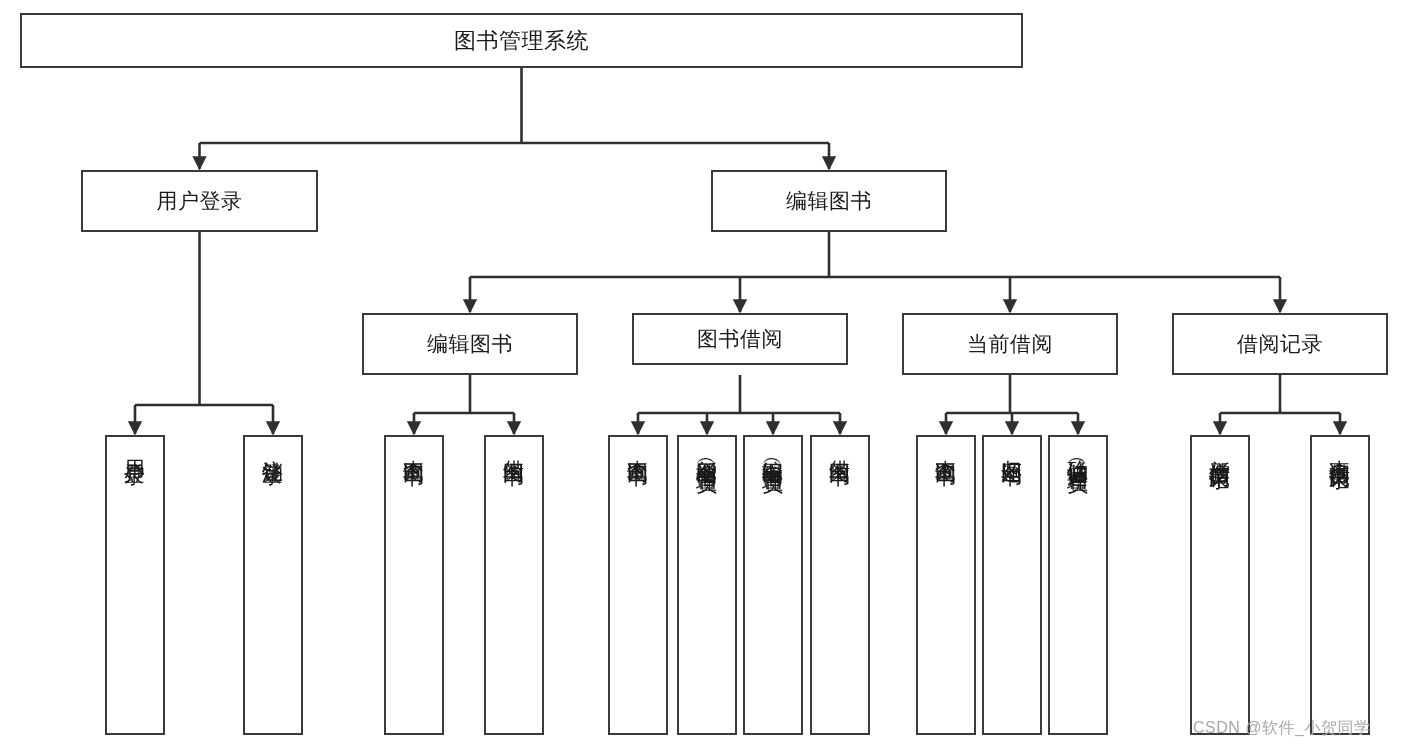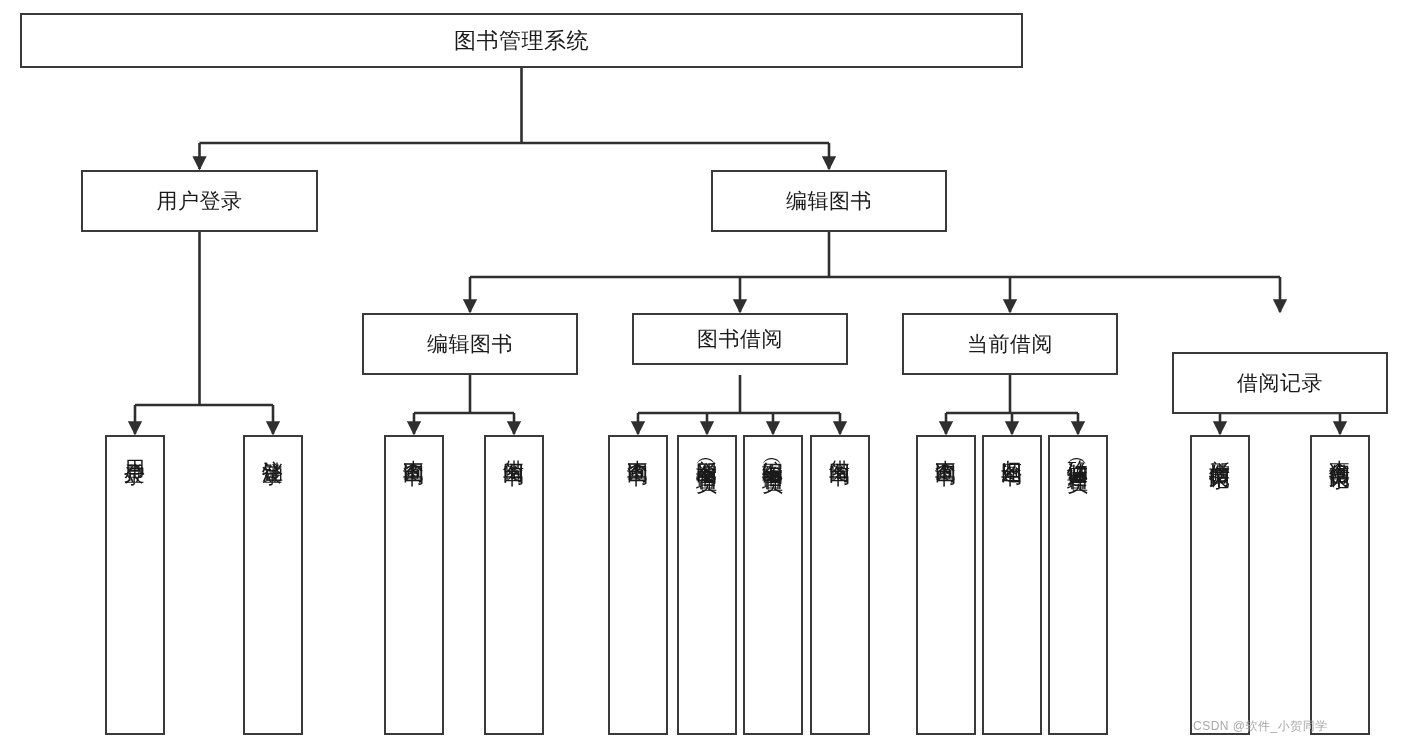--- a/index.html
+++ b/index.html
@@ -53,21 +53,21 @@
   .node.vertical .label {
     writing-mode: vertical-rl;
     text-orientation: upright;
     font-size: 21px;
     line-height: 1.0;
     letter-spacing: 2px;
   }
   .node.root .label { font-size: 22px; }
   .watermark {
     position: absolute;
-    font-size: 12px;
+    font-size: 16px;
     color: #a8a8a8;
     white-space: nowrap;
     letter-spacing: 0.5px;
     text-align: right;
   }
 </style>
 </head>
 <body>
 
 <div id="canvas">
@@ -127,21 +127,21 @@
       </div>
       <div class="node horizontal level3" style="left: 362px; top: 313px; width: 216px; height: 62px;">
         <span class="label">编辑图书</span>
       </div>
       <div class="node horizontal level3" style="left: 632px; top: 313px; width: 216px; height: 52px;">
         <span class="label">图书借阅</span>
       </div>
       <div class="node horizontal level3" style="left: 902px; top: 313px; width: 216px; height: 62px;">
         <span class="label">当前借阅</span>
       </div>
-      <div class="node horizontal level3" style="left: 1172px; top: 313px; width: 216px; height: 62px; margin-top: 39px;">
+      <div class="node horizontal level3" style="left: 1172px; top: 313px; width: 216px; height: 62px;">
         <span class="label">借阅记录</span>
       </div>
       <div class="node vertical leaf" style="left: 105px; top: 435px; width: 60px; height: 300px;">
         <span class="label">用户登录</span>
       </div>
       <div class="node vertical leaf" style="left: 243px; top: 435px; width: 60px; height: 300px;">
         <span class="label">注销登录</span>
       </div>
       <div class="node vertical leaf" style="left: 384px; top: 435px; width: 60px; height: 300px;">
         <span class="label">查询图书</span>

